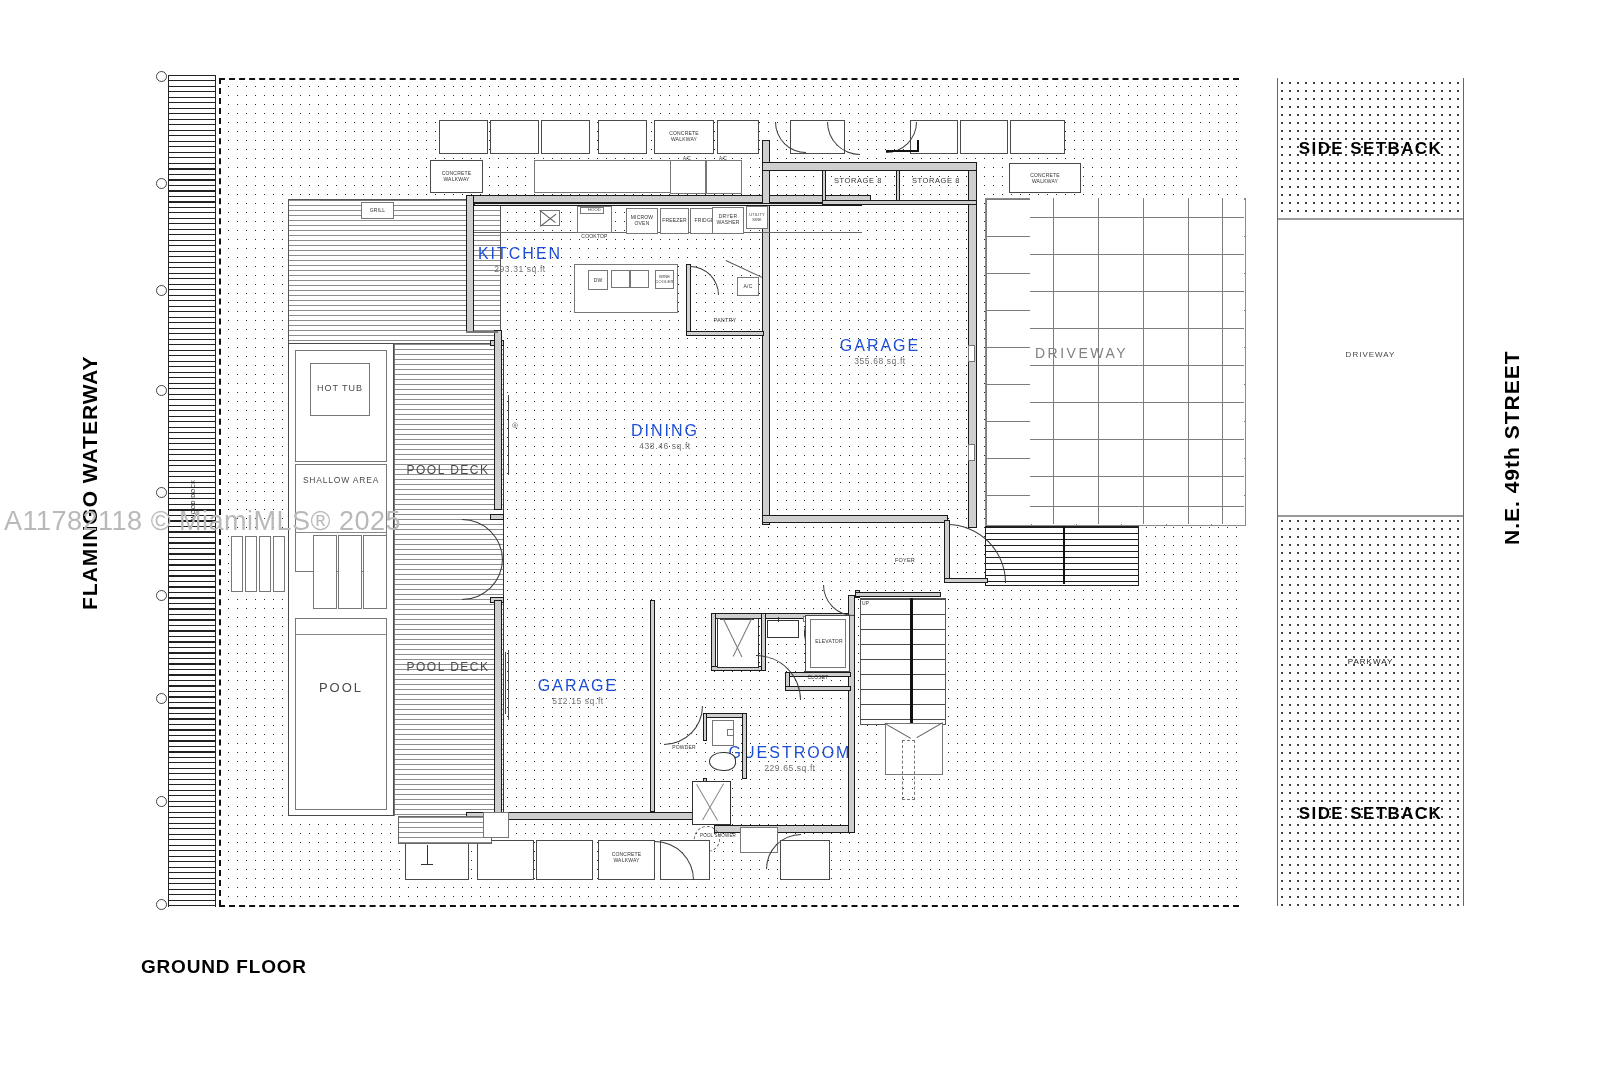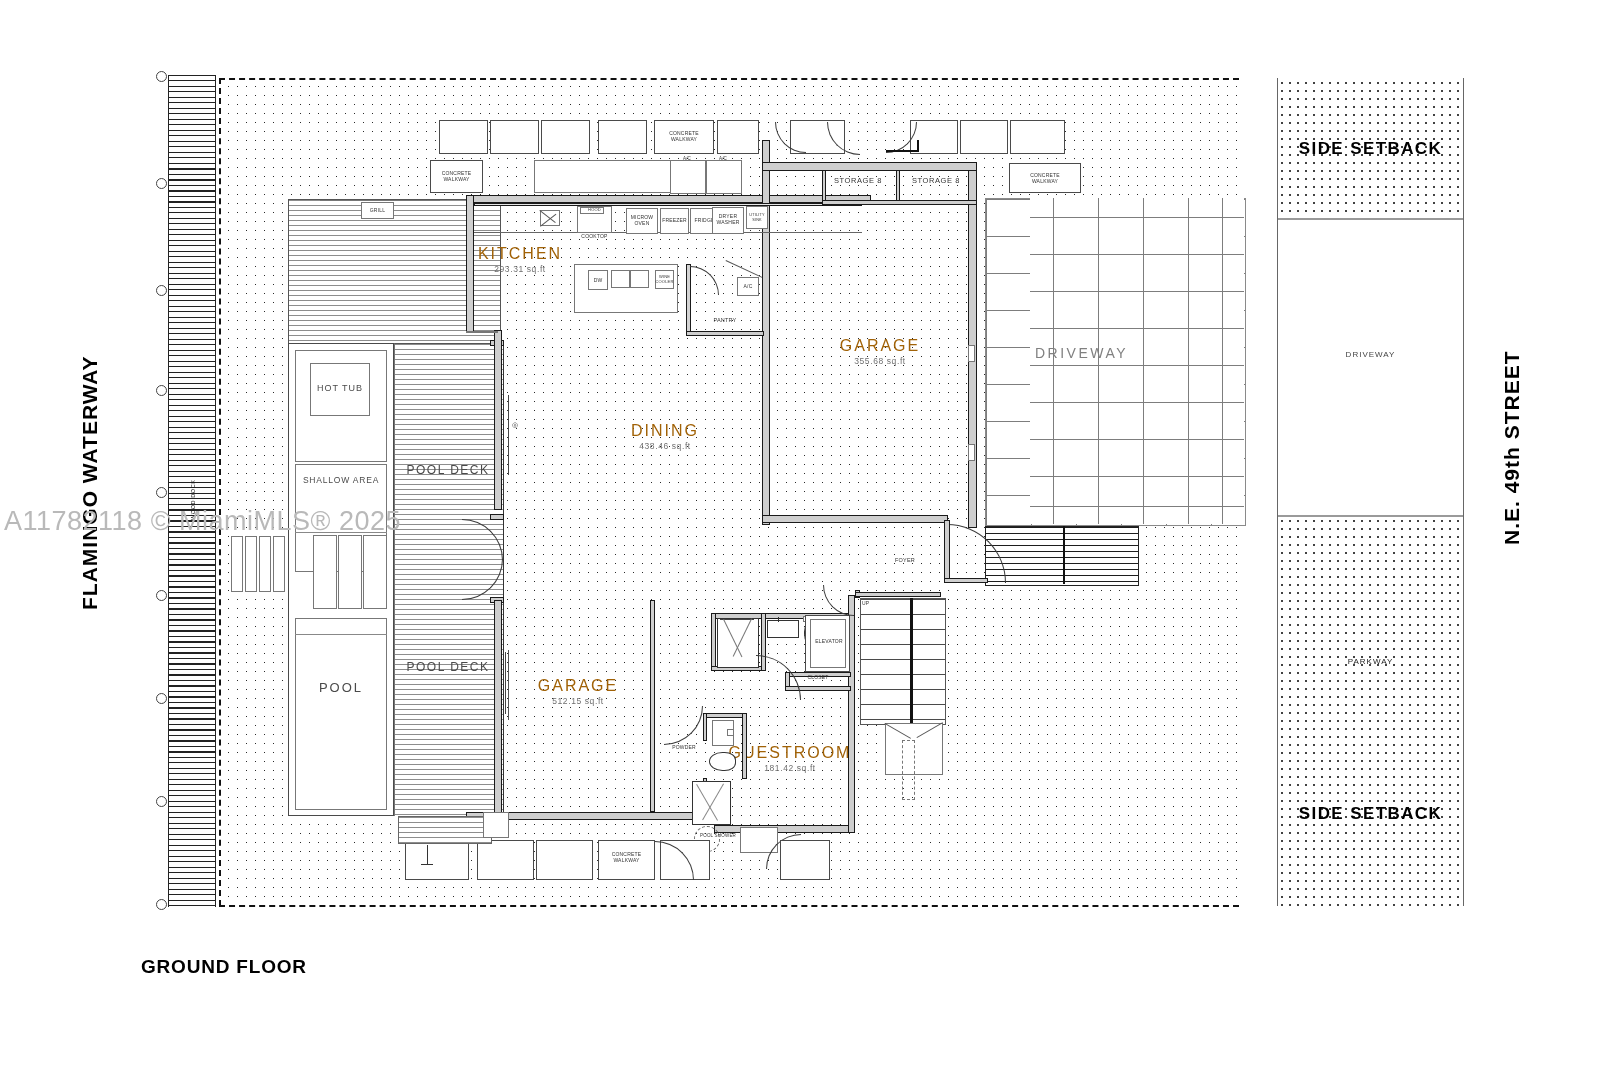--- a/index.html
+++ b/index.html
@@ -44,21 +44,21 @@
   .hair{position:absolute;background:#8e8e8e;}
   .box{position:absolute;border:1px solid #4a4a4a;background:#fff;box-sizing:border-box;}
   .box-thin{position:absolute;border:1px solid #777;background:#fff;box-sizing:border-box;}
   .wallseg{position:absolute;box-sizing:border-box;border:1px solid #1a1a1a;
            background:#cfcfcf;}
   .dash-v{position:absolute;width:0;border-left:2.5px dashed #111;}
   .dash-h{position:absolute;height:0;border-top:2.5px dashed #111;}
   .dotline-v{position:absolute;width:0;border-left:1px dotted #555;}
 
   
-  .t-room{font-size:16px;color:#a16207;letter-spacing:2px;text-align:center;}
+  .t-room{font-size:16px;color:#1d4ed8;letter-spacing:2px;text-align:center;}
   .t-area{font-size:8.5px;color:#6f6f6f;letter-spacing:.6px;text-align:center;}
   .t-mid{font-size:11px;color:#4a4a4a;letter-spacing:2px;text-align:center;}
   .t-small{font-size:6.2px;color:#333;letter-spacing:.3px;text-align:center;line-height:1.25;}
   .t-tiny{font-size:5px;color:#333;letter-spacing:.2px;text-align:center;line-height:1.2;}
   .t-side{font-size:17px;font-weight:bold;color:#000;letter-spacing:1.4px;}
   .t-street{font-size:21px;font-weight:bold;color:#000;letter-spacing:1px;}
   .t-title{font-size:19px;font-weight:bold;color:#000;letter-spacing:.8px;}
   .t-drive{font-size:14px;color:#808080;letter-spacing:2.5px;}
   .t-drive2{font-size:8px;color:#444;letter-spacing:1px;}
   .t-park{font-size:8px;color:#222;letter-spacing:1px;}
@@ -342,21 +342,21 @@
 <div class="box-thin" style="left:885px;top:723px;width:58px;height:52px;"></div>
 <div class="thin" style="left:885px;top:723px;width:30px;height:1px;background:#555;transform:rotate(30deg);transform-origin:left top;"></div>
 <div class="thin" style="left:943px;top:723px;width:30px;height:1px;background:#555;transform:rotate(150deg);transform-origin:left top;"></div>
 <div class="abs" style="left:902px;top:740px;width:11px;height:58px;border:1px dashed #777;"></div>
 
 <div class="lbl t-room" style="left:518px;top:677px;width:120px;">GARAGE</div>
 <div class="lbl t-area" style="left:518px;top:696px;width:120px;">512.15  sq.ft</div>
 <div class="thin" style="left:508px;top:650px;width:1px;height:70px;background:#555;"></div>
 
 <div class="lbl t-room" style="left:700px;top:744px;width:180px;">GUESTROOM</div>
-<div class="lbl t-area" style="left:700px;top:763px;width:180px;">181.42  sq.ft</div>
+<div class="lbl t-area" style="left:700px;top:763px;width:180px;">229.65  sq.ft</div>
 
 <div class="wallseg" style="left:711px;top:613px;width:138px;height:6px;"></div>
 <div class="wallseg" style="left:711px;top:613px;width:5px;height:58px;"></div>
 <div class="wallseg" style="left:711px;top:666px;width:55px;height:5px;"></div>
 <div class="wallseg" style="left:761px;top:613px;width:5px;height:58px;"></div>
 
 <div class="shower" style="left:717px;top:618px;width:40px;height:48px;"></div>
 <div class="thin" style="left:720px;top:619px;width:34px;height:1px;background:#444;"></div>
 <div class="thin" style="left:724px;top:619px;width:42px;height:1px;background:#777;transform:rotate(64deg);transform-origin:left top;"></div>
 <div class="thin" style="left:752px;top:619px;width:42px;height:1px;background:#777;transform:rotate(116deg);transform-origin:left top;"></div>

